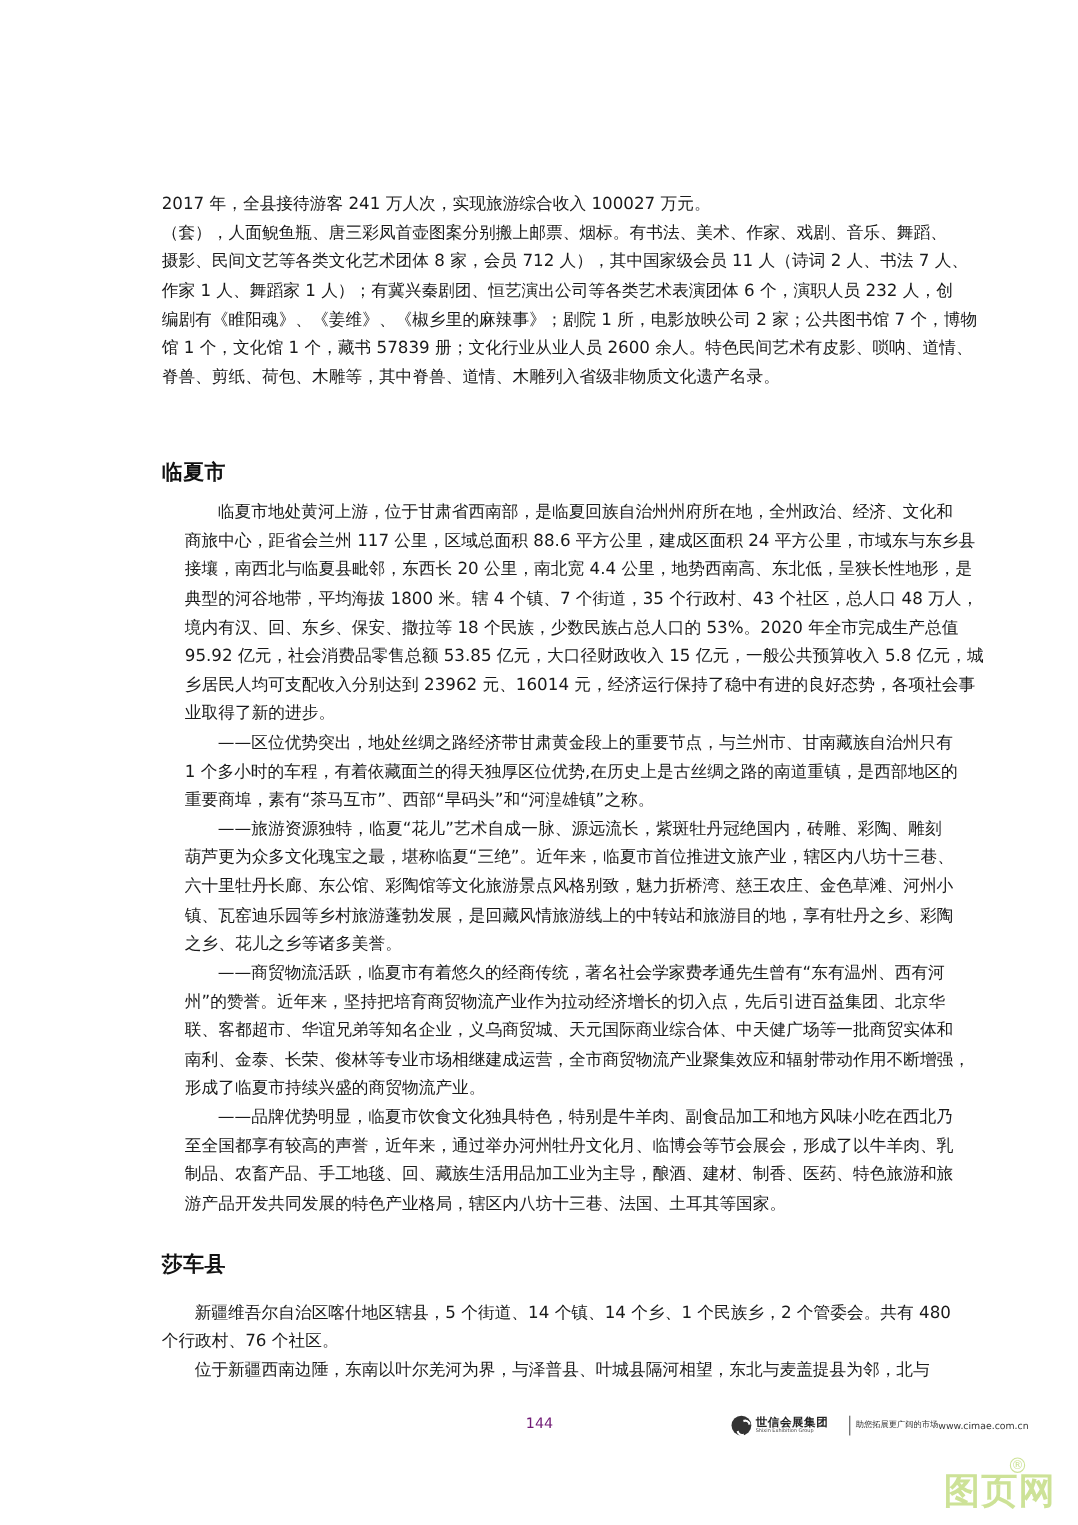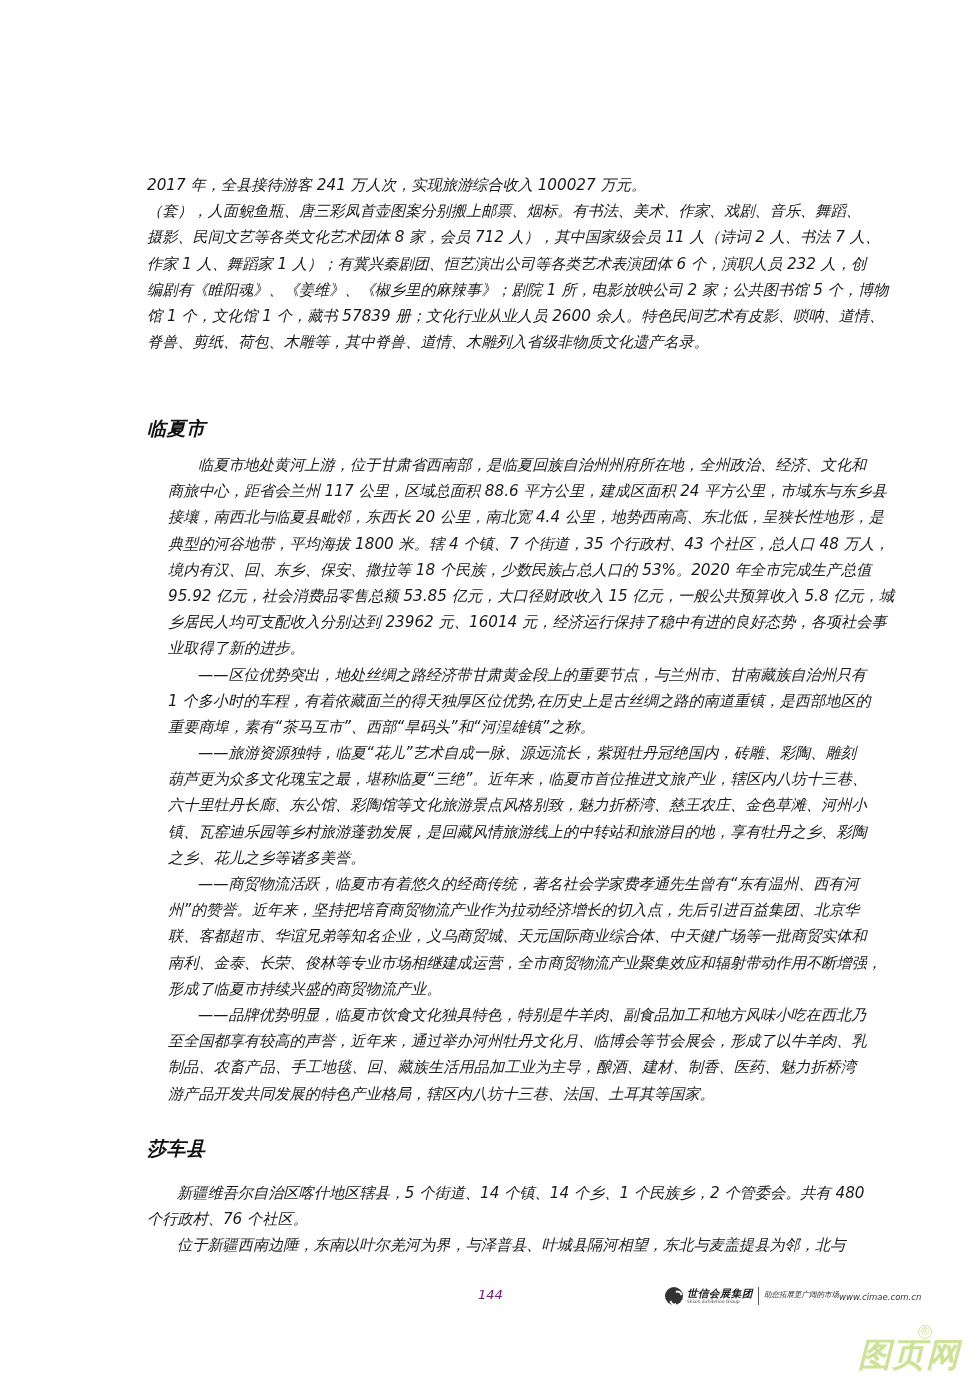--- a/index.html
+++ b/index.html
@@ -1,33 +1,33 @@
 <!DOCTYPE html>
 <html><head>
   <meta charset="utf-8">
   <style>
     html, body { margin: 0; padding: 0; background: #ffffff; }
     body { width: 980px; height: 1386px; position: relative; overflow: hidden;
       font-family: "DejaVu Sans", "Liberation Sans", sans-serif; color: #1a1a1a; }
-    .page { position: absolute; left: 0; top: 0; width: 980px; height: 1086px; font-style: italic; }
+    .page { position: absolute; left: 0; top: 0; width: 980px; height: 1086px; }
     .block { position: absolute; left: 147px; width: 688px; }
     .line { height: 26.2px; line-height: 26.2px; font-size: 15.2px; white-space: nowrap;
       letter-spacing: 0px; text-align: justify; text-align-last: justify; }
     .line.last { text-align-last: left; }
     .line.indent { padding-left: 30px; }
     .line.hang { padding-left: 0px; }
     .heading { position: absolute; left: 147px; font-size: 19px; font-weight: bold;
       letter-spacing: 0.5px; color: #111; }
     .footer-num { position: absolute; left: 478px; top: 1287px; font-size: 13px; color: #701a75;
       font-family: "DejaVu Sans", sans-serif; }
     .brand { position: absolute; left: 665px; top: 1284px; height: 24px; display: flex; align-items: center; }
     .brand-logo { width: 18px; height: 18px; border-radius: 50%; background: #333; position: relative; margin-right: 4px; }
     .brand-logo::after { content: ""; position: absolute; left: 5px; top: 3px; width: 8px; height: 12px;
       border: 2px solid #fff; border-left-color: transparent; border-right-color: transparent; border-radius: 50%; transform: rotate(30deg); }
-    .brand-name { display: flex; flex-direction: column; line-height: 1; margin-right: 5px; }
+    .brand-name { display: flex; flex-direction: column; line-height: 1; margin-right: 19px; }
     .brand-cn { font-size: 10.5px; font-weight: bold; color: #222; letter-spacing: 0.5px; }
     .brand-en { font-size: 4.5px; color: #444; margin-top: 2px; }
     .brand-sep { width: 1px; height: 18px; background: #555; margin-right: 5px; }
     .brand-tag { display: flex; flex-direction: row; line-height: 1; }
     .brand-slogan { font-size: 7.5px; color: #333; }
     .brand-url { font-size: 8.5px; color: #333; margin-top: 2px; }
     .watermark { position: absolute; left: 858px; top: 1333px; font-size: 33px; font-weight: bold;
       color: #c5de86; letter-spacing: 1px; opacity: 0.85; }
     .watermark-reg { position: absolute; left: 918px; top: 1325px; font-size: 11px; color: #c5de86;
       border: 1px solid #c5de86; border-radius: 50%; width: 12px; height: 12px; line-height: 12px; text-align: center; opacity: 0.85; }
@@ -35,21 +35,21 @@
 </head>
 <body>
 
 <div class="page">
 
   <div class="block" style="top:172px;">
     <div class="line last">2017 年，全县接待游客 241 万人次，实现旅游综合收入 100027 万元。</div>
     <div class="line hang">（套），人面鲵鱼瓶、唐三彩凤首壶图案分别搬上邮票、烟标。有书法、美术、作家、戏剧、音乐、舞蹈、</div>
     <div class="line">摄影、民间文艺等各类文化艺术团体 8 家，会员 712 人），其中国家级会员 11 人（诗词 2 人、书法 7 人、</div>
     <div class="line">作家 1 人、舞蹈家 1 人）；有冀兴秦剧团、恒艺演出公司等各类艺术表演团体 6 个，演职人员 232 人，创</div>
-    <div class="line">编剧有《睢阳魂》、《姜维》、《椒乡里的麻辣事》；剧院 1 所，电影放映公司 2 家；公共图书馆 5 个，博物</div>
+    <div class="line">编剧有《睢阳魂》、《姜维》、《椒乡里的麻辣事》；剧院 1 所，电影放映公司 2 家；公共图书馆 7 个，博物</div>
     <div class="line">馆 1 个，文化馆 1 个，藏书 57839 册；文化行业从业人员 2600 余人。特色民间艺术有皮影、唢呐、道情、</div>
     <div class="line last">脊兽、剪纸、荷包、木雕等，其中脊兽、道情、木雕列入省级非物质文化遗产名录。</div>
   </div>
 
   <div class="heading" style="top:416px;">临夏市</div>
 
   <div class="block" style="top:452px;margin-left:21px;">
     <div class="line indent">临夏市地处黄河上游，位于甘肃省西南部，是临夏回族自治州州府所在地，全州政治、经济、文化和</div>
     <div class="line">商旅中心，距省会兰州 117 公里，区域总面积 88.6 平方公里，建成区面积 24 平方公里，市域东与东乡县</div>
     <div class="line">接壤，南西北与临夏县毗邻，东西长 20 公里，南北宽 4.4 公里，地势西南高、东北低，呈狭长性地形，是</div>
@@ -70,21 +70,21 @@
     <div class="line last">之乡、花儿之乡等诸多美誉。</div>
 
     <div class="line indent">——商贸物流活跃，临夏市有着悠久的经商传统，著名社会学家费孝通先生曾有“东有温州、西有河</div>
     <div class="line">州”的赞誉。近年来，坚持把培育商贸物流产业作为拉动经济增长的切入点，先后引进百益集团、北京华</div>
     <div class="line">联、客都超市、华谊兄弟等知名企业，义乌商贸城、天元国际商业综合体、中天健广场等一批商贸实体和</div>
     <div class="line">南利、金泰、长荣、俊林等专业市场相继建成运营，全市商贸物流产业聚集效应和辐射带动作用不断增强，</div>
     <div class="line last">形成了临夏市持续兴盛的商贸物流产业。</div>
 
     <div class="line indent">——品牌优势明显，临夏市饮食文化独具特色，特别是牛羊肉、副食品加工和地方风味小吃在西北乃</div>
     <div class="line">至全国都享有较高的声誉，近年来，通过举办河州牡丹文化月、临博会等节会展会，形成了以牛羊肉、乳</div>
-    <div class="line">制品、农畜产品、手工地毯、回、藏族生活用品加工业为主导，酿酒、建材、制香、医药、魅力折桥湾</div>
+    <div class="line">制品、农畜产品、手工地毯、回、藏族生活用品加工业为主导，酿酒、建材、制香、医药、特色旅游和旅</div>
     <div class="line last">游产品开发共同发展的特色产业格局，辖区内八坊十三巷、法国、土耳其等国家。</div>
   </div>
 
   <div class="heading" style="top:1136px;">莎车县</div>
 
   <div class="block" style="top:1180px;">
     <div class="line indent">新疆维吾尔自治区喀什地区辖县，5 个街道、14 个镇、14 个乡、1 个民族乡，2 个管委会。共有 480</div>
     <div class="line last">个行政村、76 个社区。</div>
     <div class="line indent">位于新疆西南边陲，东南以叶尔羌河为界，与泽普县、叶城县隔河相望，东北与麦盖提县为邻，北与</div>
   </div>

